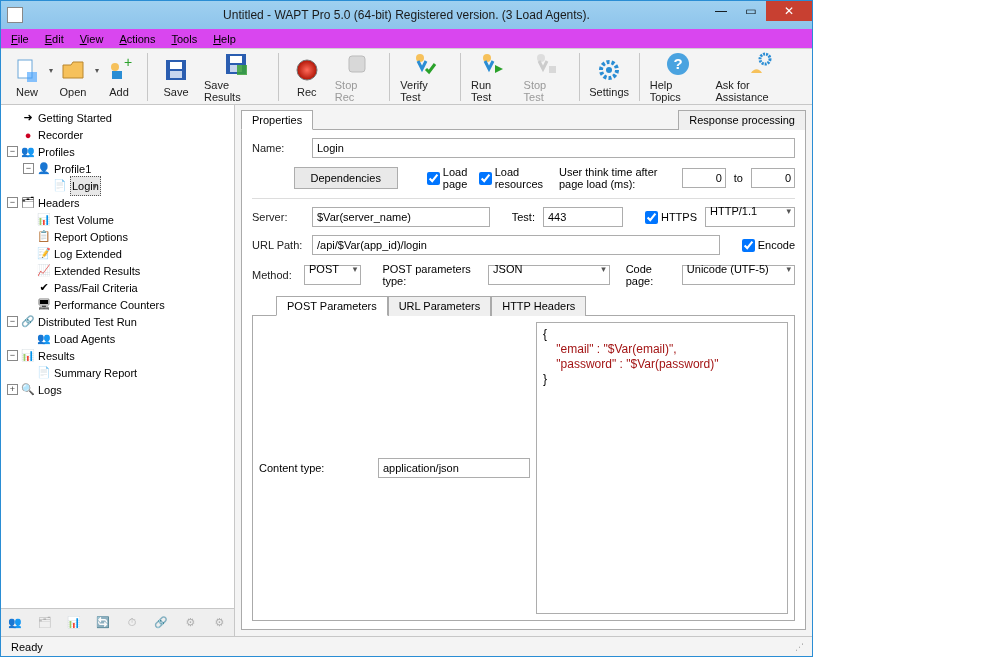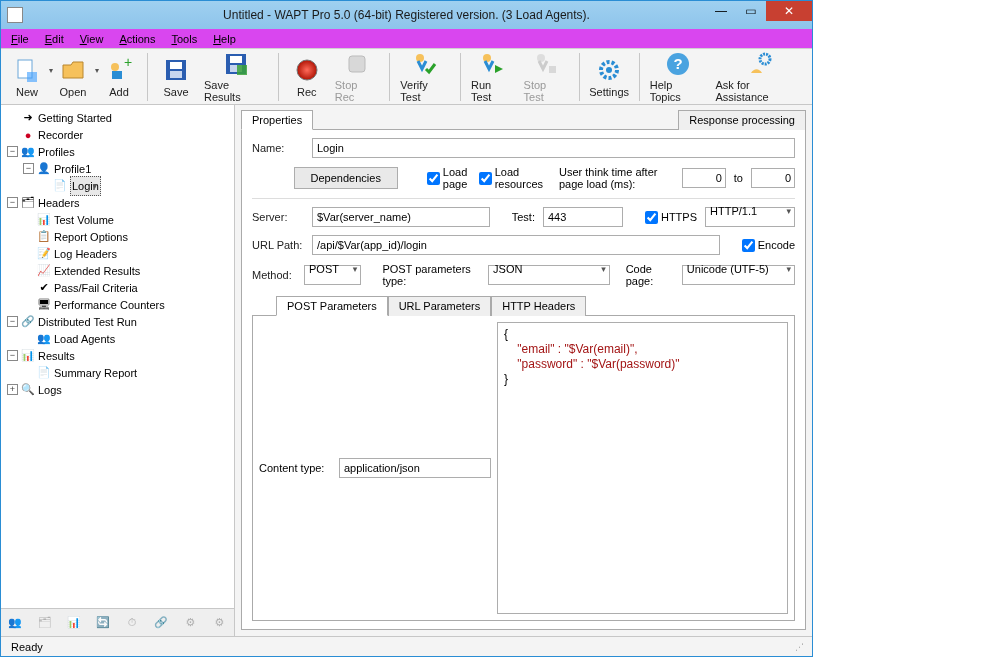--- a/index.html
+++ b/index.html
@@ -254,21 +254,21 @@
             <span class="lbl">Test Volume</span>
           </div>
         <div class="tn" style="padding-left:20px">
             <span class="exp none"></span>
             <span class="ic">📋</span>
             <span class="lbl">Report Options</span>
           </div>
         <div class="tn" style="padding-left:20px">
             <span class="exp none"></span>
             <span class="ic">📝</span>
-            <span class="lbl">Log Headers</span>
+            <span class="lbl">Log Extended</span>
           </div>
         <div class="tn" style="padding-left:20px">
             <span class="exp none"></span>
             <span class="ic">📈</span>
             <span class="lbl">Extended Results</span>
           </div>
         <div class="tn" style="padding-left:20px">
             <span class="exp none"></span>
             <span class="ic">✔</span>
             <span class="lbl">Pass/Fail Criteria</span>
@@ -394,21 +394,21 @@
 
         <div style="display:flex;flex-direction:column;flex:1;min-height:0">
           <div class="subtabs">
             <div class="subtab active">POST Parameters</div>
             <div class="subtab">URL Parameters</div>
             <div class="subtab">HTTP Headers</div>
           </div>
           <div class="subpanel">
             <div class="row">
               <span style="width:72px">Content type:</span>
-              <input class="txt" style="flex: 1 1 0%;" value="application/json">
+              <input class="txt" style="flex: 1 1 0%; margin-left: 39px;" value="application/json">
             </div>
             <div class="code"><span>{</span>
 <span class="k">    "email" : "$Var(email)",</span>
 <span class="k">    "password" : "$Var(password)"</span>
 <span>}</span></div>
           </div>
         </div>
 
       </div>
     </div>

